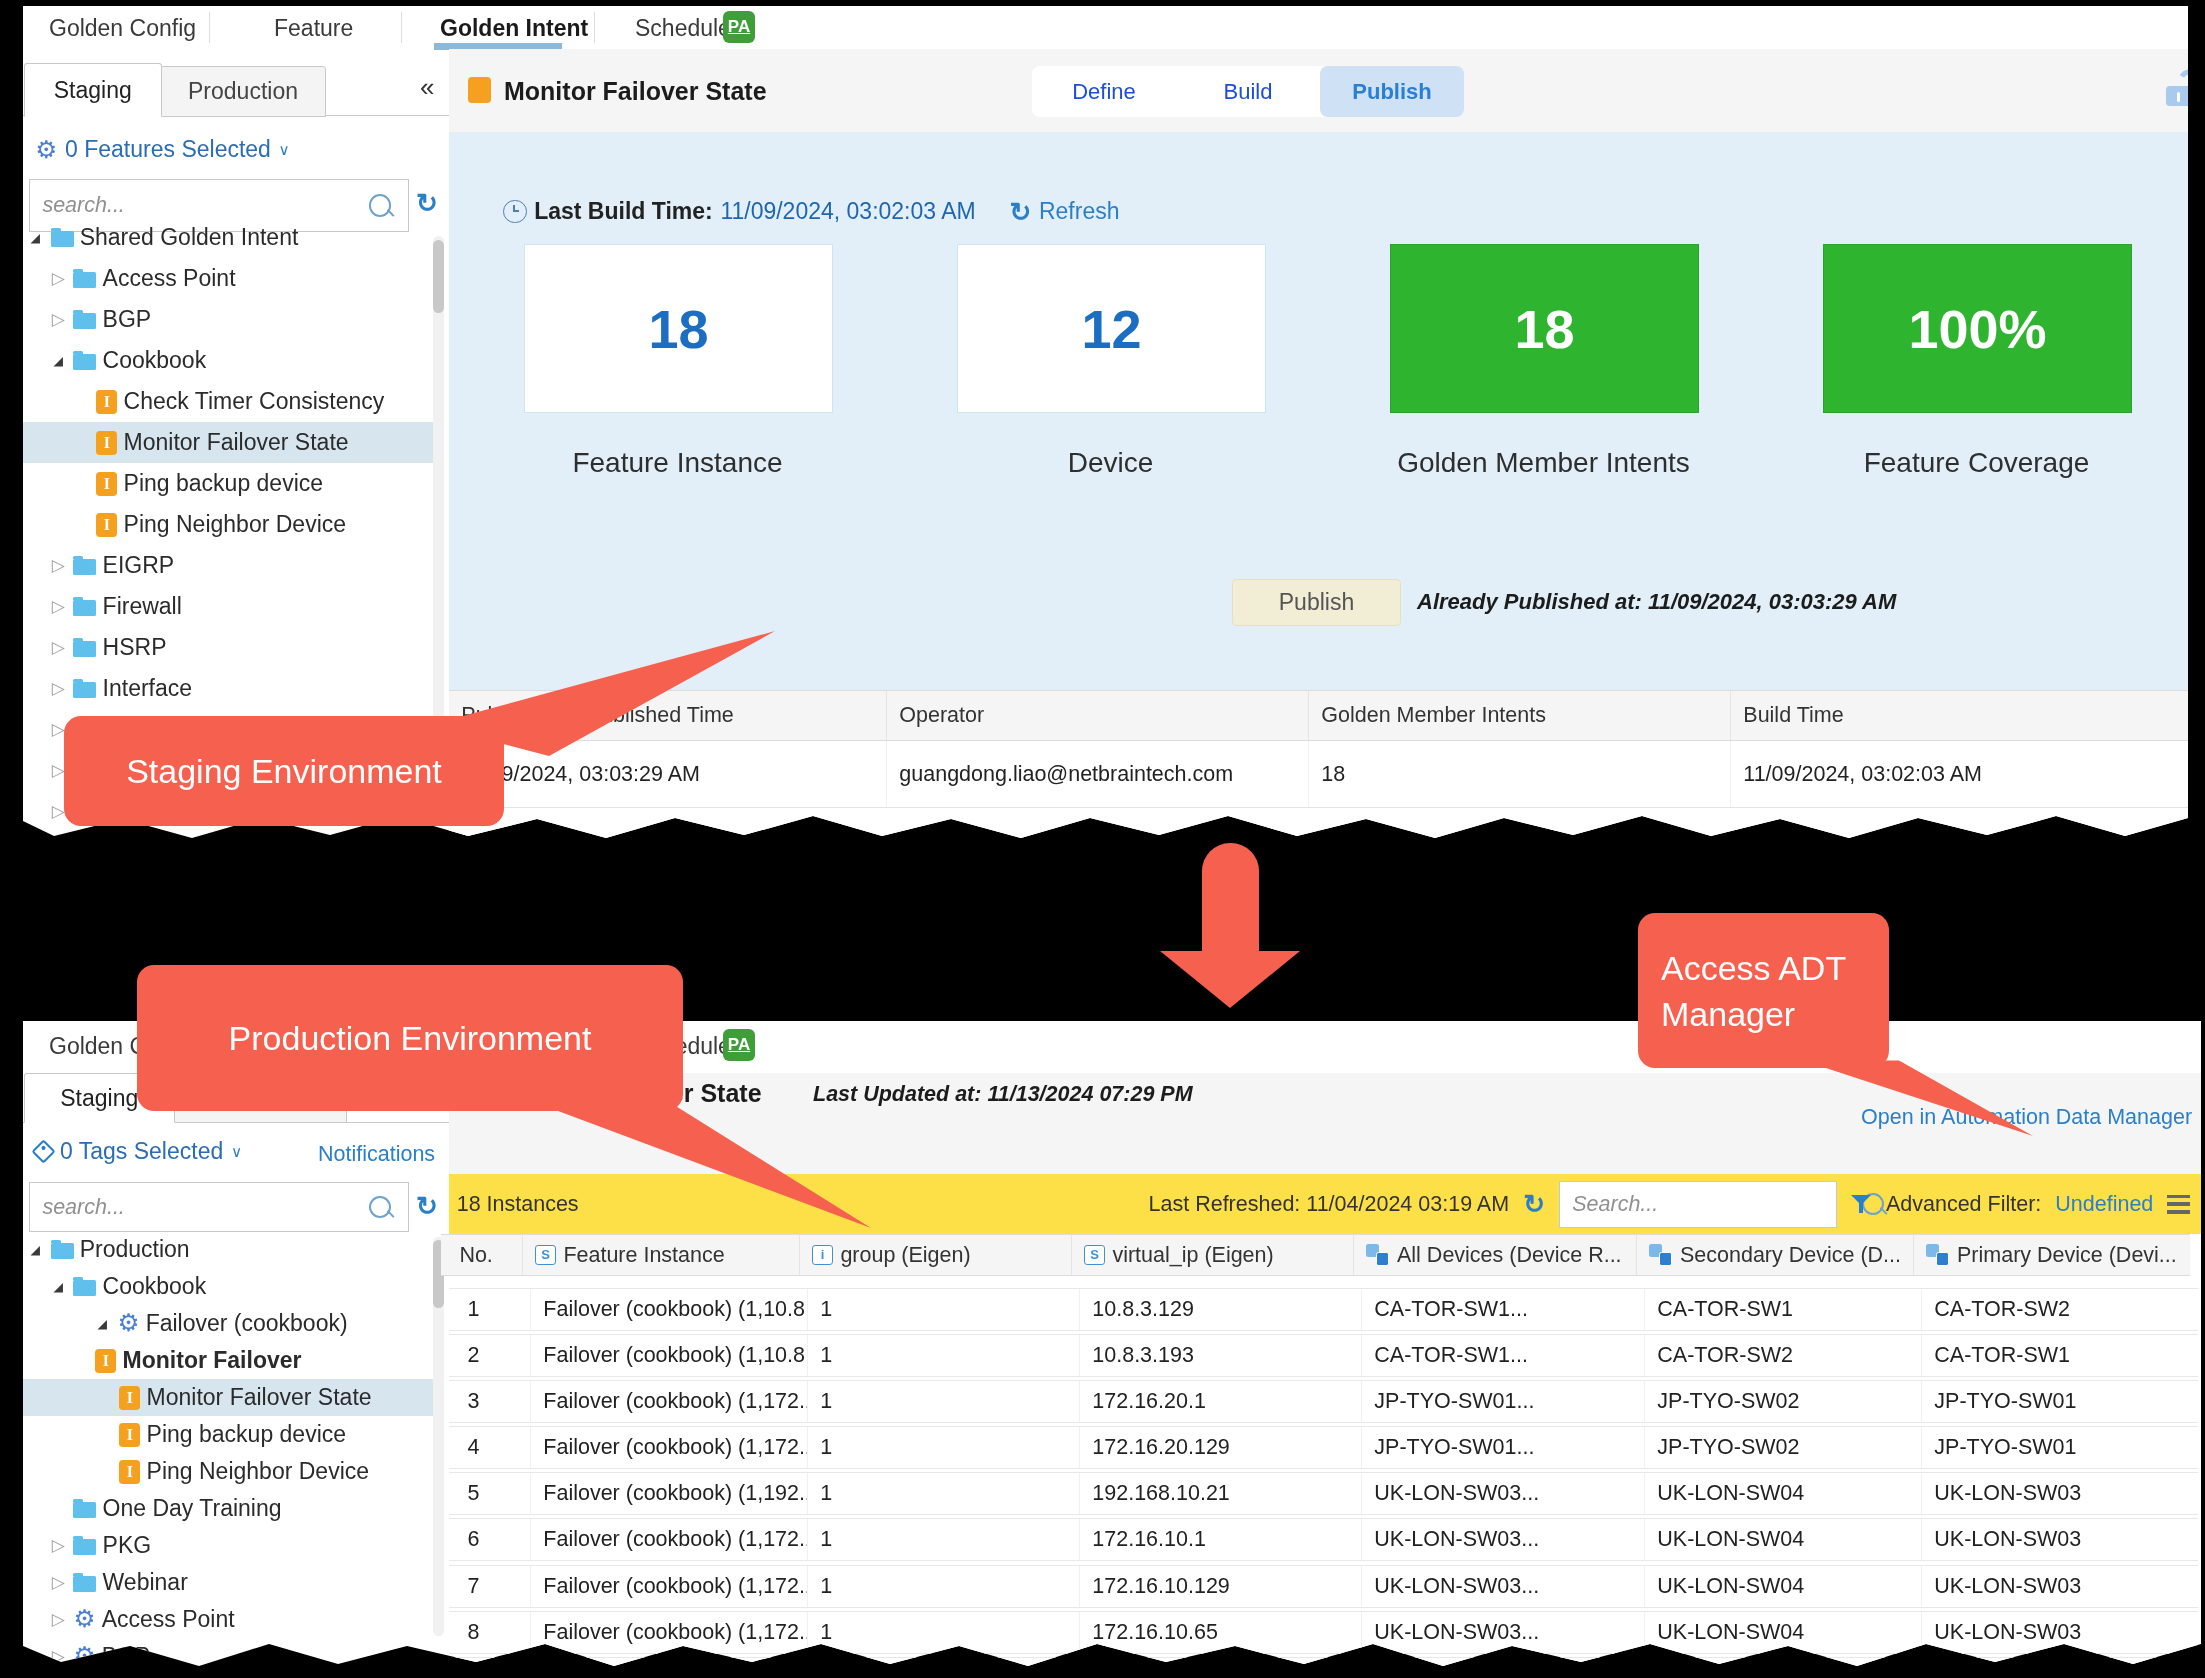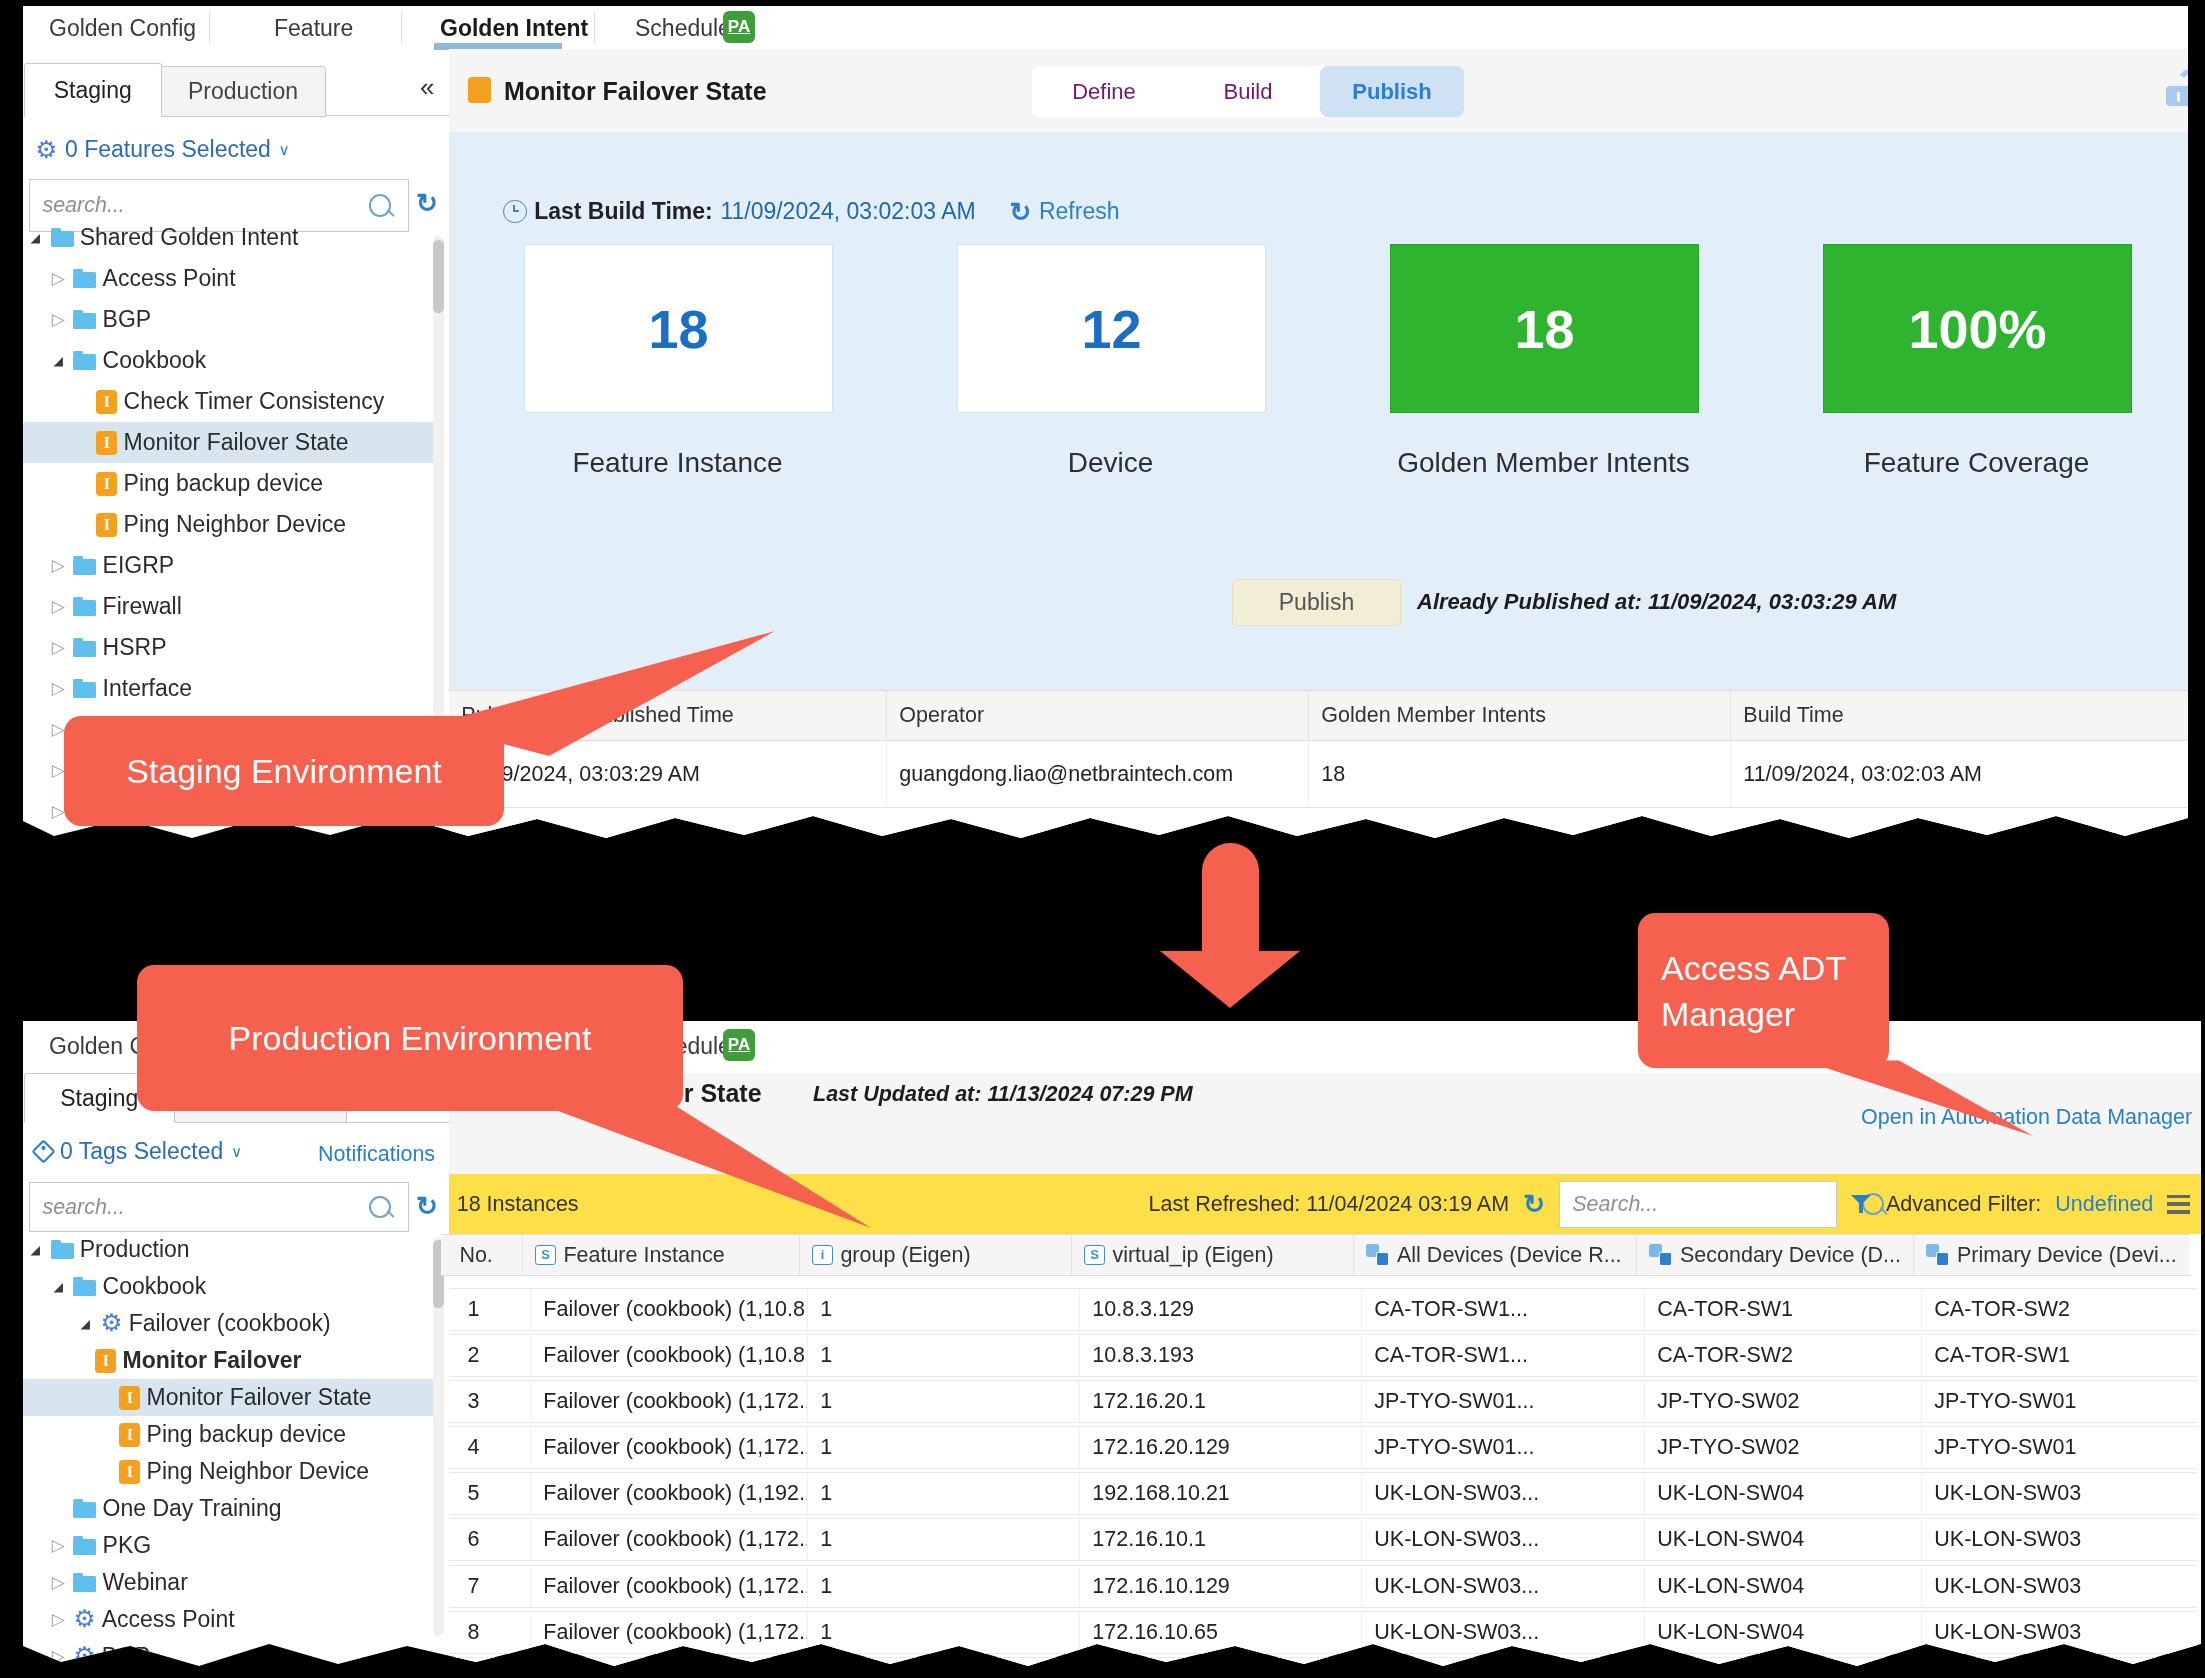--- a/index.html
+++ b/index.html
@@ -46,21 +46,21 @@
   .icon-intent .node-icon{width:21px;height:24px;background:#f5a11f;border-radius:3.8px;color:#fff;align-items:center;justify-content:center;font-family:"Liberation Serif",serif;font-weight:bold;font-size:16px;}
   .icon-intent .node-icon::before{content:"I";}
   .icon-gear .node-icon::before{content:"⚙";color:#4a7fd4;font-size:24.6px;line-height:1;}
   .scrolltrack{position:absolute;width:10.7px;background:#f1f1f1;border-radius:5.4px;}
   .scrollthumb{position:absolute;width:10.7px;background:#c8c8c8;border-radius:5.4px;}
   
   .band{position:absolute;background:#f5f5f5;border-bottom:0.8px solid #e4e4e4;}
   .title-icon{position:absolute;width:23px;height:26px;background:#f5a11f;border-radius:3.8px;color:#fff;display:flex;align-items:center;justify-content:center;font-family:"Liberation Serif",serif;font-weight:bold;font-size:17.6px;}
   .page-title{position:absolute;font-size:25px;font-weight:bold;color:#1c1c1c;white-space:nowrap;}
   .seg{position:absolute;display:flex;background:#fff;border-radius:7.7px;}
-  .seg .seg-item{width:144px;height:51px;display:flex;align-items:center;justify-content:center;font-size:22px;color:#701a75;cursor:pointer;}
+  .seg .seg-item{width:144px;height:51px;display:flex;align-items:center;justify-content:center;font-size:22px;color:#1d4ed8;cursor:pointer;}
   .seg .seg-item.on{background:#cfe1f4;color:#2a7fd4;font-weight:bold;border-radius:7.7px;}
   .unlock{position:absolute;width:37px;height:37px;}
   .unlock .shackle{position:absolute;left:12.3px;top:0;width:15.3px;height:15.3px;border:5.4px solid #a9c9ef;border-radius:50%;border-left-color:transparent;border-bottom-color:transparent;transform:rotate(-14deg);}
   .unlock .lbody{position:absolute;left:0;bottom:0;width:26px;height:20px;background:#a9c9ef;border-radius:3.8px;}
   .unlock .key{position:absolute;left:10.7px;bottom:3.8px;width:3.8px;height:10px;background:#fff;border-radius:1.5px;}
   .bluepanel{position:absolute;background:#e3eff8;}
   .clock{position:relative;width:21.5px;height:21.5px;border:1.5px solid #4a7fb5;border-radius:50%;flex:none;}
   .clock::after{content:"";position:absolute;left:9.2px;top:3.8px;width:1.5px;height:7px;background:#4a7fb5;}
   .clock::before{content:"";position:absolute;left:9.2px;top:9.2px;width:6.1px;height:1.5px;background:#4a7fb5;}
   .cards{position:absolute;display:flex;gap:126px;}
@@ -329,21 +329,21 @@
       <div class="tree-row icon-folder exp-open" style="padding-left: 3.1px;">
           <span class="expander"></span>
           <span class="node-icon"></span>
           <span class="tree-label">Production</span>
         </div>
         <div class="tree-row icon-folder exp-open" style="padding-left: 26px;">
           <span class="expander"></span>
           <span class="node-icon"></span>
           <span class="tree-label">Cookbook</span>
         </div>
-        <div class="tree-row icon-gear exp-open" style="padding-left: 53px;">
+        <div class="tree-row icon-gear exp-open" style="padding-left: 70px;">
           <span class="expander"></span>
           <span class="node-icon"></span>
           <span class="tree-label">Failover (cookbook)</span>
         </div>
         <div class="tree-row icon-intent exp-none" style="padding-left: 48px; font-weight: bold;">
           <span class="expander"></span>
           <span class="node-icon"></span>
           <span class="tree-label">Monitor Failover</span>
         </div>
         <div class="tree-row icon-intent exp-none selected" style="padding-left: 72px;">

